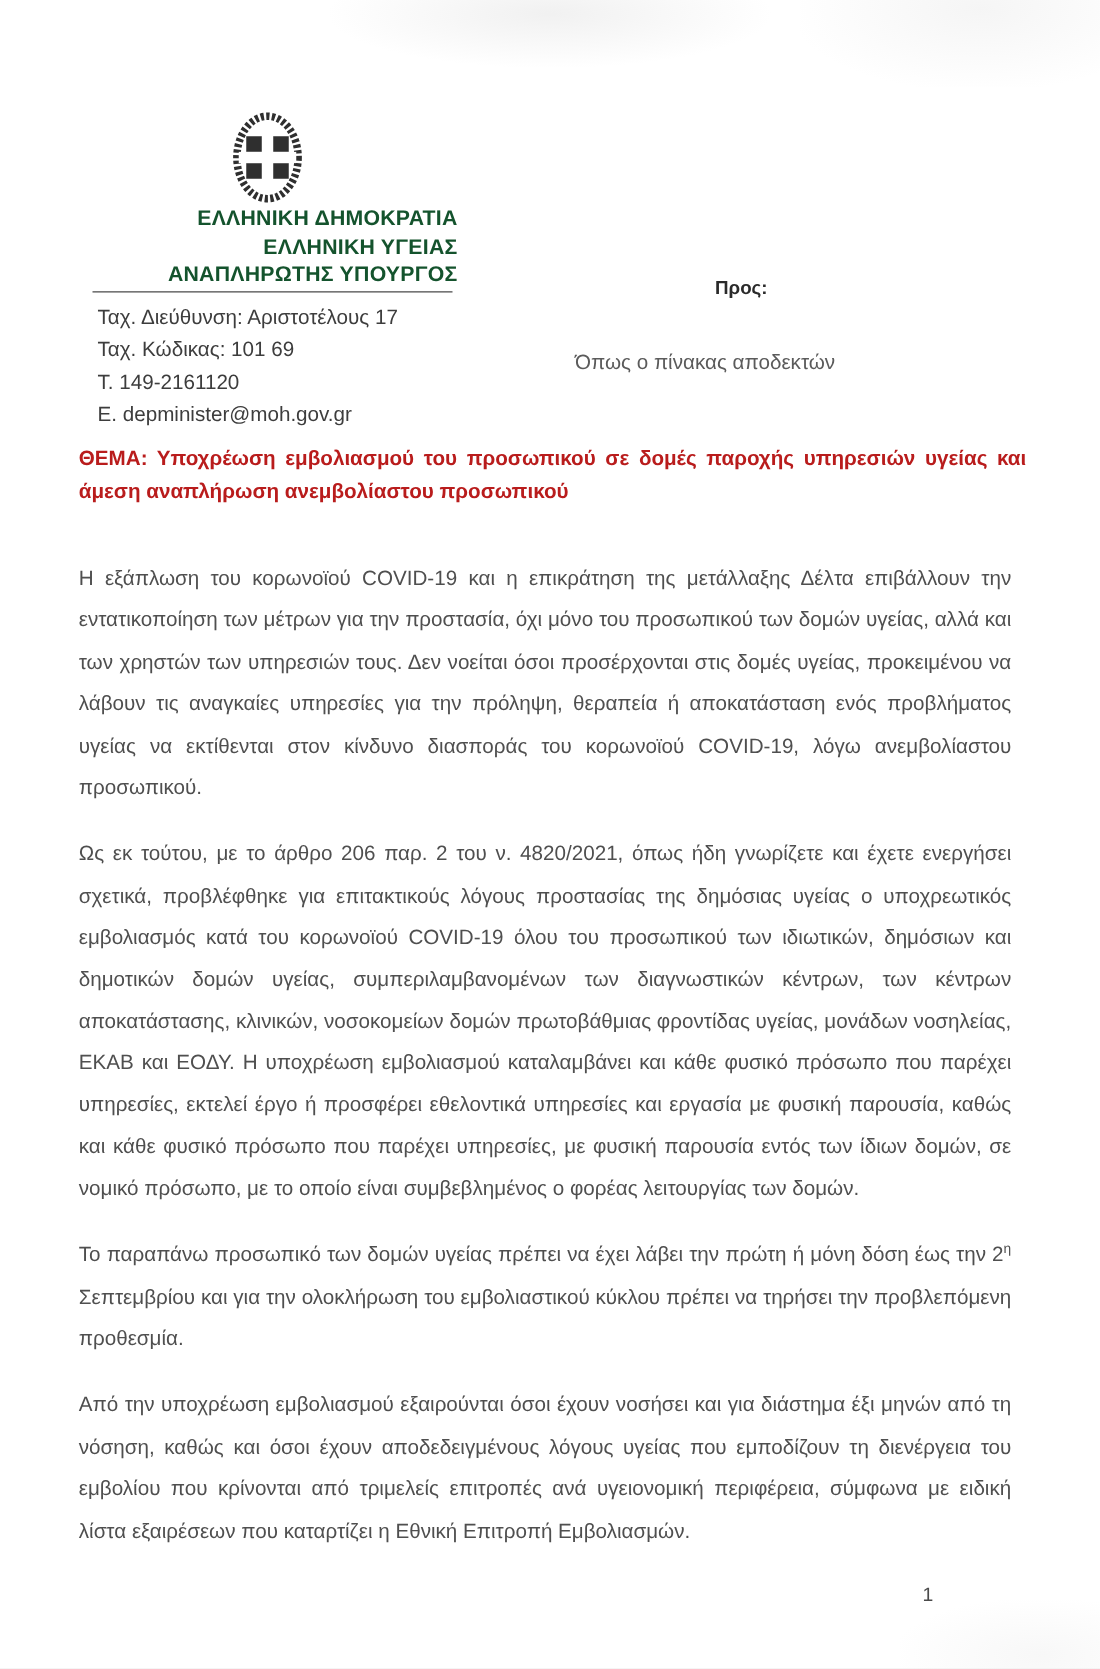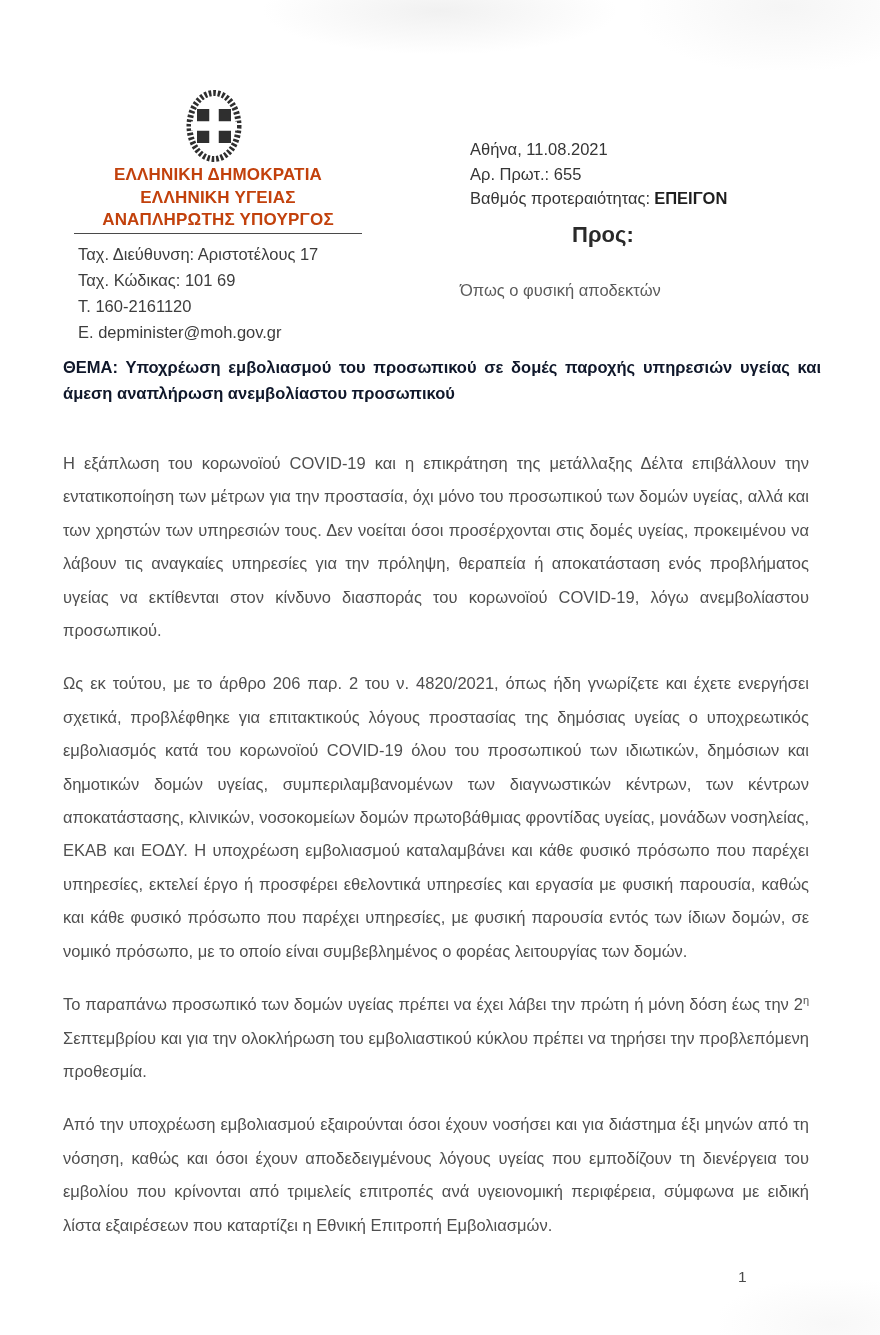--- a/index.html
+++ b/index.html
@@ -17,48 +17,48 @@
     background:radial-gradient(ellipse at 50% 20%,rgba(190,190,190,.22),rgba(255,255,255,0) 70%);}
   .smudge.top-right{left:640px;top:0;width:240px;height:70px;
     background:radial-gradient(ellipse at 60% 10%,rgba(200,200,200,.18),rgba(255,255,255,0) 75%);}
   .smudge.bottom-right{left:720px;top:1280px;width:160px;height:55px;
     background:radial-gradient(ellipse at 70% 80%,rgba(205,205,205,.15),rgba(255,255,255,0) 75%);}
 
   .emblem{position:absolute;left:183px;top:88px;width:62px;height:76px;}
 
   .org-block{
     position:absolute;left:70px;top:164px;width:296px;
-    text-align:center;color:#c2410c;
+    text-align:right;color:#14532d;
     font-size:17px;font-weight:600;line-height:22.5px;
     letter-spacing:.2px;
   }
   .org-divider{
     position:absolute;left:74px;top:233px;width:288px;height:0;
     border-top:1.6px solid #4a4a4a;
   }
   .contact-block{
     position:absolute;left:78px;top:241px;width:320px;
     color:#3d3d3d;font-size:16.5px;line-height:26px;
   }
   .meta-block{
     position:absolute;left:470px;top:137px;width:380px;
     color:#353535;font-size:16.5px;line-height:24.5px;
   }
   .meta-block .priority-value{font-weight:700;color:#1f1f1f;padding-left:4px;}
   .to-label{
     position:absolute;left:572px;top:222px;
-    color:#2a2a2a;font-size:22px;font-weight:700;
+    color:#2a2a2a;font-size:15px;font-weight:700;
   }
   .recipient{
     position:absolute;left:460px;top:281px;
     color:#5b5b5b;font-size:16.5px;
   }
   .subject{
     position:absolute;left:63px;top:355px;width:758px;
-    color:#0f172a;font-size:16.5px;font-weight:700;
+    color:#b91c1c;font-size:16.5px;font-weight:700;
     line-height:25.5px;text-align:justify;margin:0;
   }
   .body-text{
     position:absolute;left:63px;top:447px;width:758px;
     color:#4f4f4f;font-size:16.5px;line-height:33.4px;
     text-align:justify;
   }
   .body-text p{margin:0 12px 20px 0;}
   .body-text sup{font-size:11px;line-height:0;}
   .page-number{
@@ -89,32 +89,27 @@
   <div class="org-block">
     <div>ΕΛΛΗΝΙΚΗ ΔΗΜΟΚΡΑΤΙΑ</div>
     <div>ΕΛΛΗΝΙΚΗ ΥΓΕΙΑΣ</div>
     <div>ΑΝΑΠΛΗΡΩΤΗΣ ΥΠΟΥΡΓΟΣ</div>
   </div>
   <div class="org-divider"></div>
 
   <div class="contact-block">
     <div>Ταχ. Διεύθυνση: Αριστοτέλους 17</div>
     <div>Ταχ. Κώδικας: 101 69</div>
-    <div>Τ. 160-2161120</div>
+    <div>Τ. 149-2161120</div>
     <div>Ε. depminister@moh.gov.gr</div>
   </div>
 
-  <div class="meta-block">
-    <div>Αθήνα, 11.08.2021</div>
-    <div>Αρ. Πρωτ.: 655</div>
-    <div><span>Βαθμός προτεραιότητας:</span><span class="priority-value">ΕΠΕΙΓΟΝ</span></div>
-  </div>
 
   <div class="to-label">Προς:</div>
-  <div class="recipient">Όπως ο φυσική αποδεκτών</div>
+  <div class="recipient">Όπως ο πίνακας αποδεκτών</div>
 
   <p class="subject">ΘΕΜΑ: Υποχρέωση εμβολιασμού του προσωπικού σε δομές παροχής υπηρεσιών υγείας και άμεση αναπλήρωση ανεμβολίαστου προσωπικού</p>
 
   <div class="body-text">
     <p>Η εξάπλωση του κορωνοϊού COVID-19 και η επικράτηση της μετάλλαξης Δέλτα επιβάλλουν την εντατικοποίηση των μέτρων για την προστασία, όχι μόνο του προσωπικού των δομών υγείας, αλλά και των χρηστών των υπηρεσιών τους. Δεν νοείται όσοι προσέρχονται στις δομές υγείας, προκειμένου να λάβουν τις αναγκαίες υπηρεσίες για την πρόληψη, θεραπεία ή αποκατάσταση ενός προβλήματος υγείας να εκτίθενται στον κίνδυνο διασποράς του κορωνοϊού COVID-19, λόγω ανεμβολίαστου προσωπικού.</p>
     <p>Ως εκ τούτου, με το άρθρο 206 παρ. 2 του ν. 4820/2021, όπως ήδη γνωρίζετε και έχετε ενεργήσει σχετικά, προβλέφθηκε για επιτακτικούς λόγους προστασίας της δημόσιας υγείας ο υποχρεωτικός εμβολιασμός κατά του κορωνοϊού COVID-19 όλου του προσωπικού των ιδιωτικών, δημόσιων και δημοτικών δομών υγείας, συμπεριλαμβανομένων των διαγνωστικών κέντρων, των κέντρων αποκατάστασης, κλινικών, νοσοκομείων δομών πρωτοβάθμιας φροντίδας υγείας, μονάδων νοσηλείας, ΕΚΑΒ και ΕΟΔΥ. Η υποχρέωση εμβολιασμού καταλαμβάνει και κάθε φυσικό πρόσωπο που παρέχει υπηρεσίες, εκτελεί έργο ή προσφέρει εθελοντικά υπηρεσίες και εργασία με φυσική παρουσία, καθώς και κάθε φυσικό πρόσωπο που παρέχει υπηρεσίες, με φυσική παρουσία εντός των ίδιων δομών, σε νομικό πρόσωπο, με το οποίο είναι συμβεβλημένος ο φορέας λειτουργίας των δομών.</p>
     <p><span>Το παραπάνω προσωπικό των δομών υγείας πρέπει να έχει λάβει την πρώτη ή μόνη δόση έως την 2</span><sup>η</sup><span> Σεπτεμβρίου και για την ολοκλήρωση του εμβολιαστικού κύκλου πρέπει να τηρήσει την προβλεπόμενη προθεσμία.</span></p>
     <p>Από την υποχρέωση εμβολιασμού εξαιρούνται όσοι έχουν νοσήσει και για διάστημα έξι μηνών από τη νόσηση, καθώς και όσοι έχουν αποδεδειγμένους λόγους υγείας που εμποδίζουν τη διενέργεια του εμβολίου που κρίνονται από τριμελείς επιτροπές ανά υγειονομική περιφέρεια, σύμφωνα με ειδική λίστα εξαιρέσεων που καταρτίζει η Εθνική Επιτροπή Εμβολιασμών.</p>
   </div>
 

